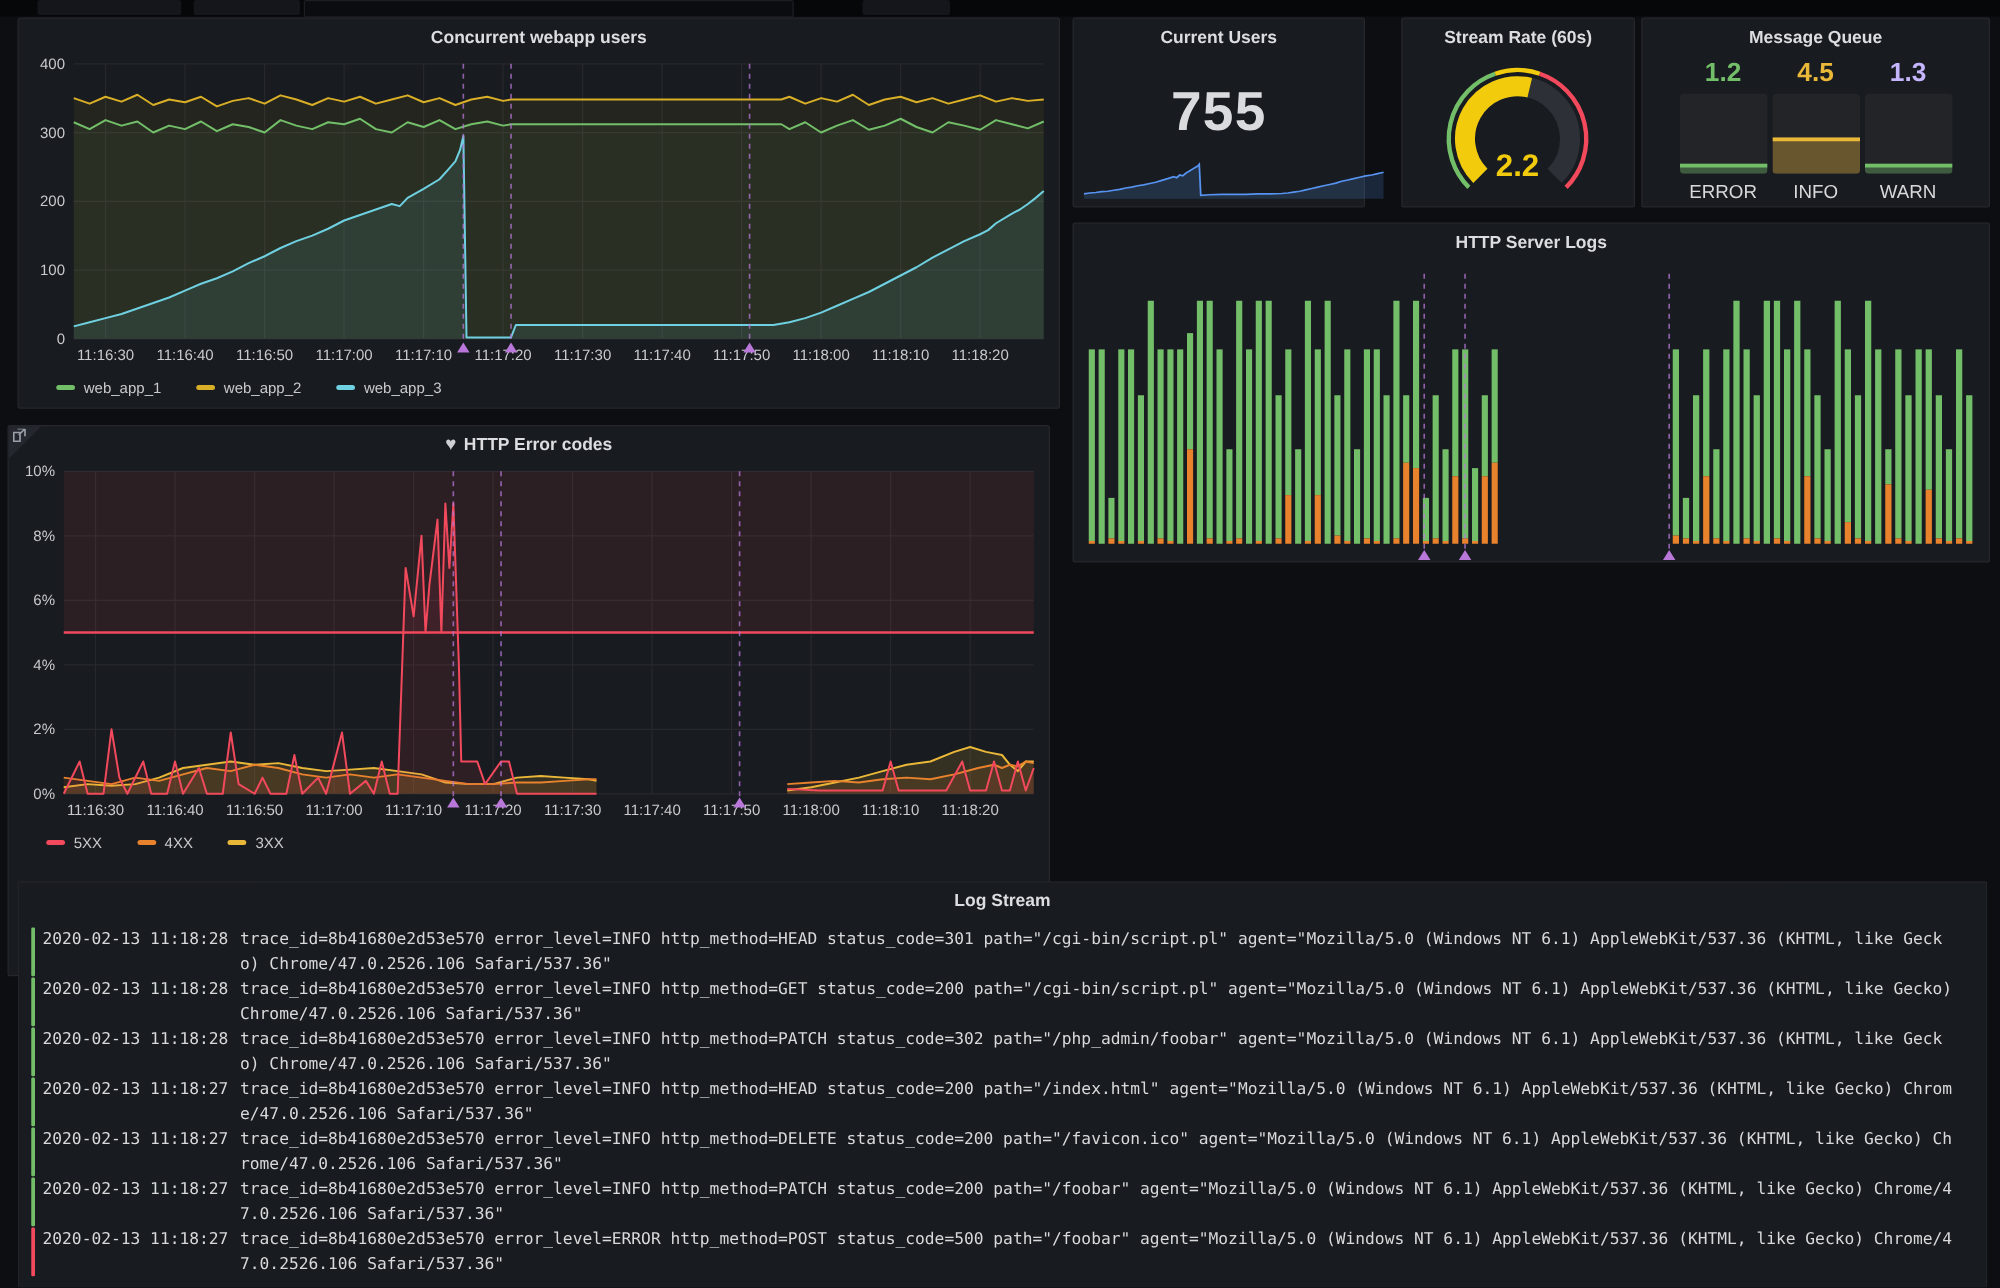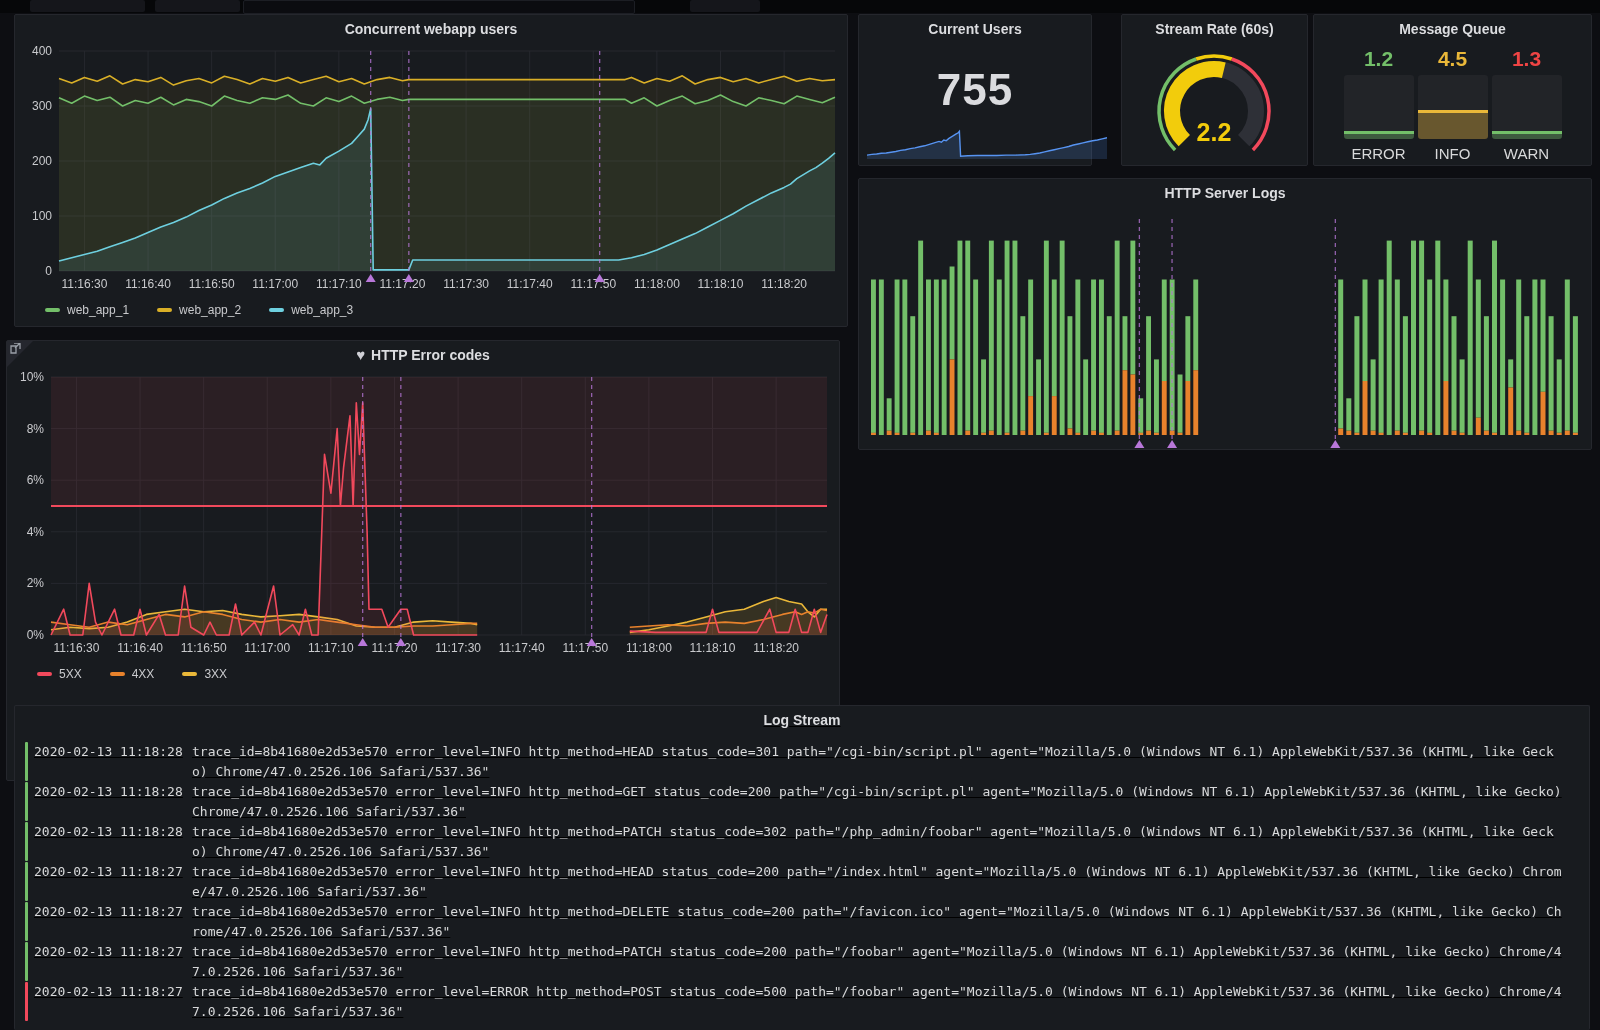--- a/index.html
+++ b/index.html
@@ -254,21 +254,21 @@
       <div class="queue-col">
         <div class="queue-value" style="color:#EAB839">4.5</div>
         <div class="queue-box">
           <div class="queue-fill" style="height:45%;background:#EAB83959;">
             <div class="edge" style="background:#EAB839"></div>
           </div>
         </div>
         <div class="queue-label">INFO</div>
       </div>
       <div class="queue-col">
-        <div class="queue-value" style="color:#ef4444">1.3</div>
+        <div class="queue-value" style="color:#c4b5fd">1.3</div>
         <div class="queue-box">
           <div class="queue-fill" style="height:13%;background:#73BF6959;">
             <div class="edge" style="background:#73BF69"></div>
           </div>
         </div>
         <div class="queue-label">WARN</div>
       </div>
     </div>
 </div>
 
@@ -411,21 +411,21 @@
         <line x1="309.03999999999996" y1="12" x2="309.03999999999996" y2="234" stroke="#B877D9" stroke-width="1.3" stroke-dasharray="4,4" stroke-opacity="0.75"></line>
         <polygon points="304.03999999999996,241 314.03999999999996,241 309.03999999999996,233" fill="#B877D9"></polygon>
       </g>
       <g>
         <line x1="472.34000000000003" y1="12" x2="472.34000000000003" y2="234" stroke="#B877D9" stroke-width="1.3" stroke-dasharray="4,4" stroke-opacity="0.75"></line>
         <polygon points="467.34000000000003,241 477.34000000000003,241 472.34000000000003,233" fill="#B877D9"></polygon>
       </g>
     </svg>
 </div>
 
-<div class="panel" style="left:14px;top:705px;width:1576px;height:325px;overflow:hidden;border-bottom:none;text-decoration:underline;">
+<div class="panel" style="left:14px;top:705px;width:1576px;height:325px;overflow:hidden;border-bottom:none;">
   <div class="panel-title">Log Stream</div>
   <div class="log-rows" id="log-rows">
       <div class="log-row">
         <div class="log-bar" style="background: rgb(115, 191, 105);"></div>
         <div class="log-time">2020-02-13 11:18:28</div>
         <div class="log-msg">trace_id=8b41680e2d53e570 error_level=INFO http_method=HEAD status_code=301 path="/cgi-bin/script.pl" agent="Mozilla/5.0 (Windows NT 6.1) AppleWebKit/537.36 (KHTML, like Gecko) Chrome/47.0.2526.106 Safari/537.36"</div>
       </div>
       <div class="log-row">
         <div class="log-bar" style="background: rgb(115, 191, 105);"></div>
         <div class="log-time">2020-02-13 11:18:28</div>

